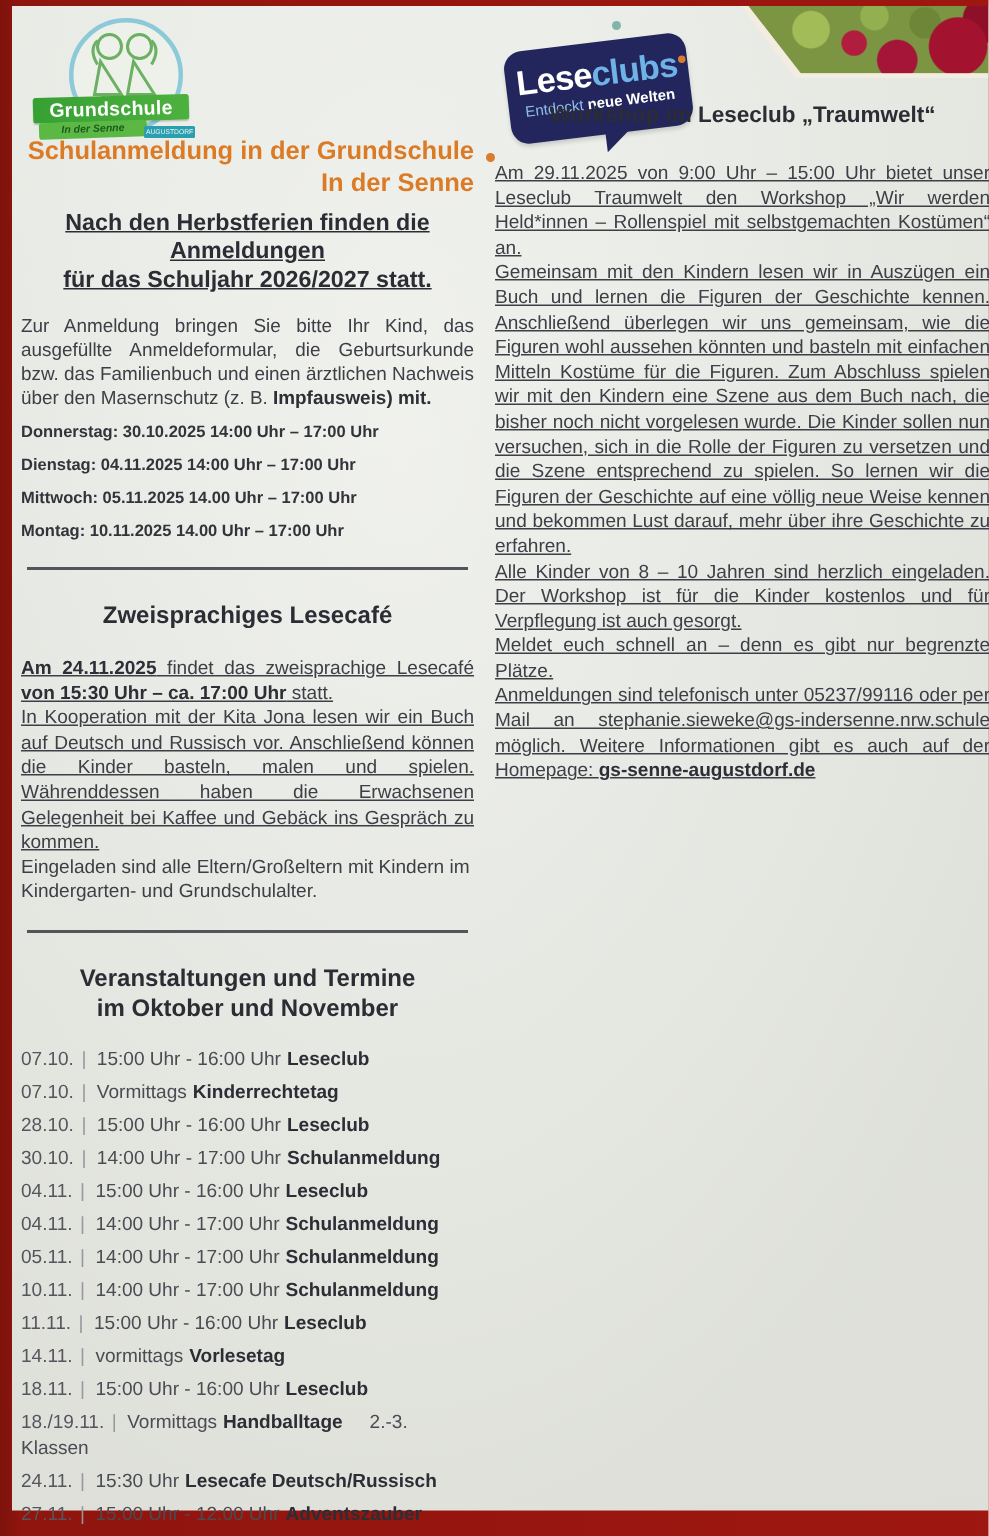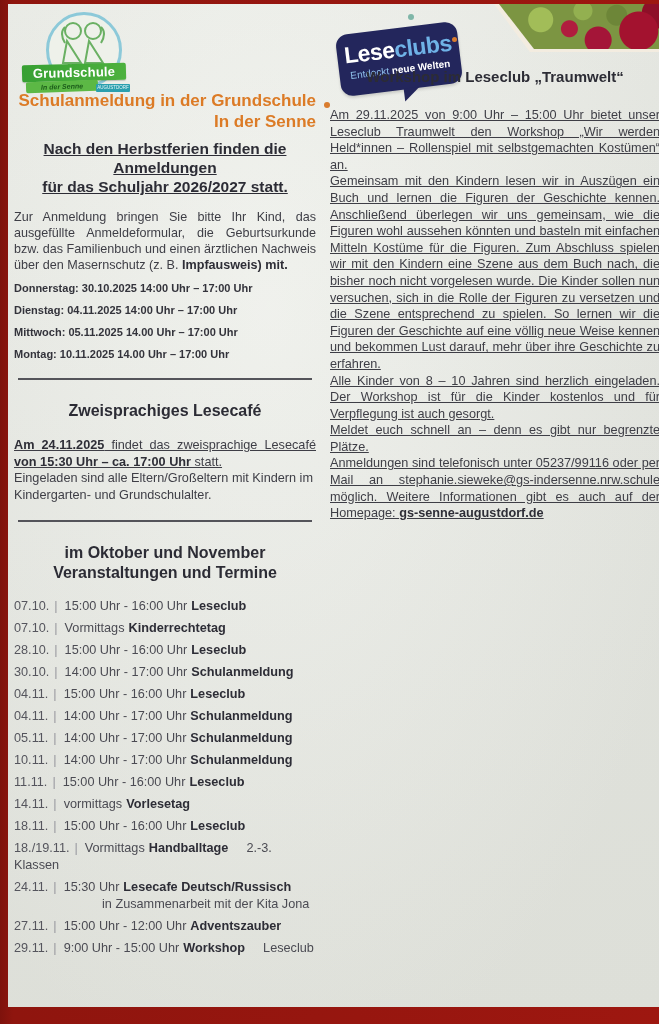--- a/index.html
+++ b/index.html
@@ -137,27 +137,28 @@
 
   <div class="date-line"><span>Mittwoch: 05.11.2025 14.00 Uhr – 17:00 Uhr</span></div>
 
   <div class="date-line"><span>Montag: 10.11.2025 14.00 Uhr – 17:00 Uhr</span></div>
 </div>
 
       <div class="divider"></div>
       <div class="sec-title">Zweisprachiges Lesecafé</div>
       <div class="body-text lesecafe-body">
         <div class="just"><b class="b">Am 24.11.2025</b><span> findet das zweisprachige Lesecafé </span><b class="b">von 15:30 Uhr – ca. 17:00 Uhr</b><span> statt.</span></div>
+        <div class="just">In Kooperation mit der Kita Jona lesen wir ein Buch auf Deutsch und Russisch vor. Anschließend können die Kinder basteln, malen und spielen. Währenddessen haben die Erwachsenen Gelegenheit bei Kaffee und Gebäck ins Gespräch zu kommen.</div>
         <div>Eingeladen sind alle Eltern/Großeltern mit Kindern im Kindergarten- und Grundschulalter.</div>
       </div>
 
       <div class="divider"></div>
       <div class="sec-title">
+        <div>Veranstaltungen und Termine</div>
         <div>im Oktober und November</div>
-        <div>Veranstaltungen und Termine</div>
       </div>
       <div class="events">
   <div class="ev-row">
     <span class="ev-date">07.10.</span><span class="ev-pipe">|</span><span class="ev-time">15:00 Uhr - 16:00 Uhr</span><span class="ev-name">Leseclub</span>
     
   </div>
 
   <div class="ev-row">
     <span class="ev-date">07.10.</span><span class="ev-pipe">|</span><span class="ev-time">Vormittags</span><span class="ev-name">Kinderrechtetag</span>
     
@@ -208,21 +209,20 @@
     
   </div>
 
   <div class="ev-row">
     <span class="ev-date">18./19.11.</span><span class="ev-pipe">|</span><span class="ev-time">Vormittags</span><span class="ev-name">Handballtage</span><span class="ev-suffix">2.-3. Klassen</span>
     
   </div>
 
   <div class="ev-row">
     <span class="ev-date">24.11.</span><span class="ev-pipe">|</span><span class="ev-time">15:30 Uhr</span><span class="ev-name">Lesecafe Deutsch/Russisch</span>
-    <div class="ev-note">in Zusammenarbeit mit der Kita Jona</div>
   </div>
 
   <div class="ev-row">
     <span class="ev-date">27.11.</span><span class="ev-pipe">|</span><span class="ev-time">15:00 Uhr - 12:00 Uhr</span><span class="ev-name">Adventszauber</span>
     
   </div>
 
   <div class="ev-row">
     <span class="ev-date">29.11.</span><span class="ev-pipe">|</span><span class="ev-time">9:00 Uhr - 15:00 Uhr</span><span class="ev-name">Workshop</span><span class="ev-suffix">Leseclub</span>
     

